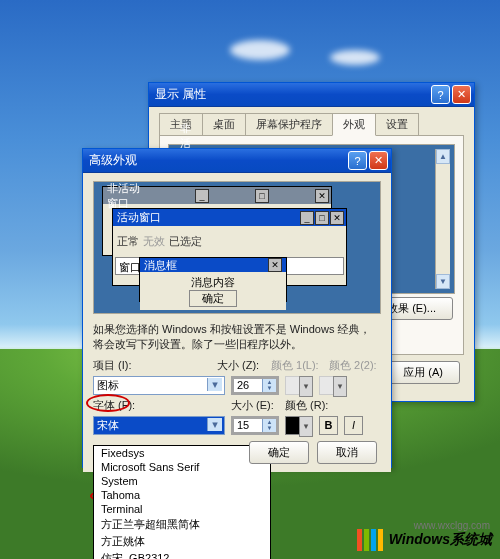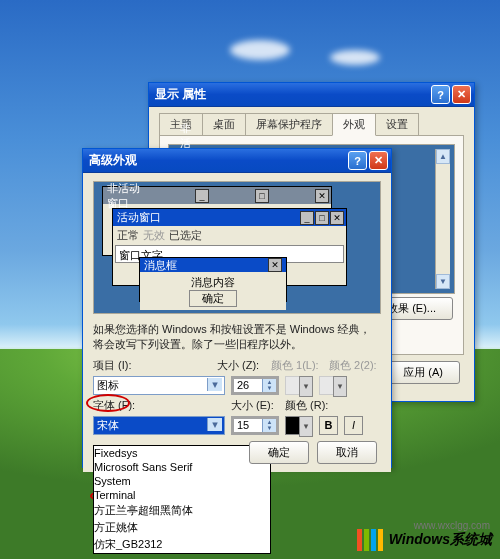--- a/index.html
+++ b/index.html
@@ -32,21 +32,21 @@
     box-shadow: 2px 2px 6px rgba(0,0,0,0.3);
   }
   .titlebar {
     height: 24px;
     background: linear-gradient(to bottom, #2a6fe0 0%, #0a4bc7 50%, #074ac0 100%);
     border-bottom: 1px solid #0a3c9a;
     display: flex;
     align-items: center;
     padding: 0 3px 0 6px;
     color: #fff;
-    font-weight: bold;
+    font-weight: normal;
     font-size: 12px;
   }
   .titlebar .title { flex: 1; }
   .tb-btn {
     width: 19px; height: 19px;
     margin-left: 2px;
     background: linear-gradient(to bottom, #5aa0f0, #2a6fd0);
     border: 1px solid #fff;
     border-radius: 3px;
     color: #fff;
@@ -86,21 +86,21 @@
     margin-bottom:8px;
   }
   .prev-window{position:absolute;background:#ece9d8;border:1px solid #000;}
   .pw1{left:8px;top:4px;width:230px;height:70px;}
   .pw2{left:18px;top:26px;width:235px;height:78px;}
   .pw3{left:45px;top:75px;width:148px;height:45px;}
   .inner-tb{height:17px;background:#0a4bc7;color:#fff;font-size:11px;display:flex;align-items:center;padding:0 2px 0 4px;}
   .inner-tb.inactive{background:#7b8a9c;gap:45px;}
   .inner-tb .it-title{flex:1;}
   .inner-btn{width:14px;height:14px;margin-left:1px;background:#c0c0c0;border:1px solid #333;font-size:9px;display:flex;align-items:center;justify-content:center;color:#000;}
-  .prev-menu{font-size:11px;padding:2px 4px;color:#333;display:flex;gap:4px;}
+  .prev-menu{font-size:11px;padding:8px 4px;color:#333;display:flex;gap:4px;}
   .prev-menu .disabled{color:#999;}
   .prev-msg-hdr{height:14px;background:#0a4bc7;color:#fff;font-size:11px;padding:0 4px;display:flex;align-items:center;}
   .prev-msg-body{padding:3px 6px;background:#ece9d8;display:flex;align-items:center;flex-direction:column;}
   .prev-btn{border:1px solid #888;background:#ece9d8;padding:0px 12px;font-size:11px;}
 
   .info-text{font-size:11px;color:#222;line-height:1.35;margin-bottom:6px;}
   .row{display:flex;align-items:center;margin-bottom:3px;gap:6px;}
   .lbl{font-size:11px;color:#222;width:48px;}
   .lbl2{font-size:11px;color:#222;}
   .combo{border:1px solid #7d9dc8;background:#fff;height:19px;font-size:11px;padding:1px 16px 1px 3px;position:relative;}
@@ -128,21 +128,21 @@
   
   .font-listbox{
     position:absolute;
     left:10px;
     width:180px;
     background:#fff;
     border:1px solid #000;
     z-index:50;
     font-size:11px;
   }
-  .font-listbox .li{padding:1px 0;white-space:nowrap;}
+  .font-listbox .li{padding:1px 7px;white-space:nowrap;}
 
   
   .red-circle{position:absolute;border:2px solid #d00000;border-radius:50%;pointer-events:none;}
 
   
   .wm{
     position:absolute;
     right:8px;
     bottom:8px;
     display:flex;
@@ -296,20 +296,21 @@
       </div>
       <span class="color-well" style="background:#000;"></span>
       <span class="font-btn" style="font-weight:bold;">B</span>
       <span class="font-btn" style="font-style:italic;">I</span>
     </div>
 
     <div class="font-listbox" id="font-list" style="top:296px;width:178px;">
         <div class="li">Fixedsys</div>
         <div class="li">Microsoft Sans Serif</div>
         <div class="li">System</div>
+        <div class="li">Tahoma</div>
         <div class="li">Terminal</div>
         <div class="li">方正兰亭超细黑简体</div>
         <div class="li">方正姚体</div>
         <div class="li">仿宋_GB2312</div>
       </div>
 
     <div class="btns-row" style="position:relative;z-index:60;">
       <div class="btn">确定</div>
       <div class="btn">取消</div>
     </div>

